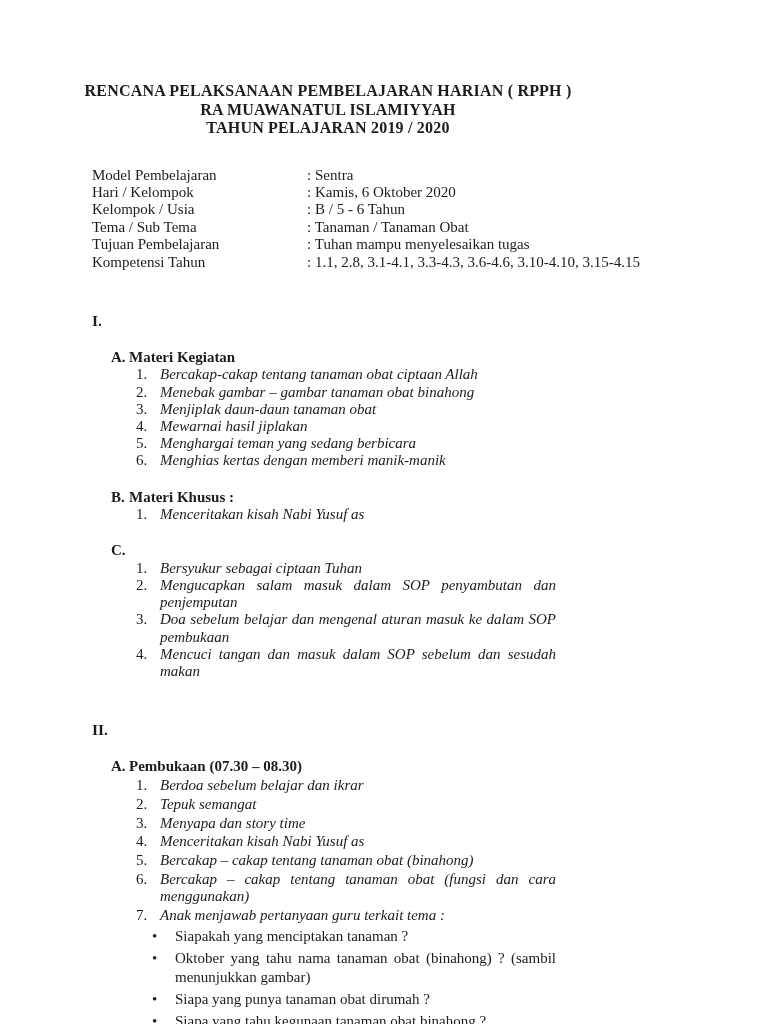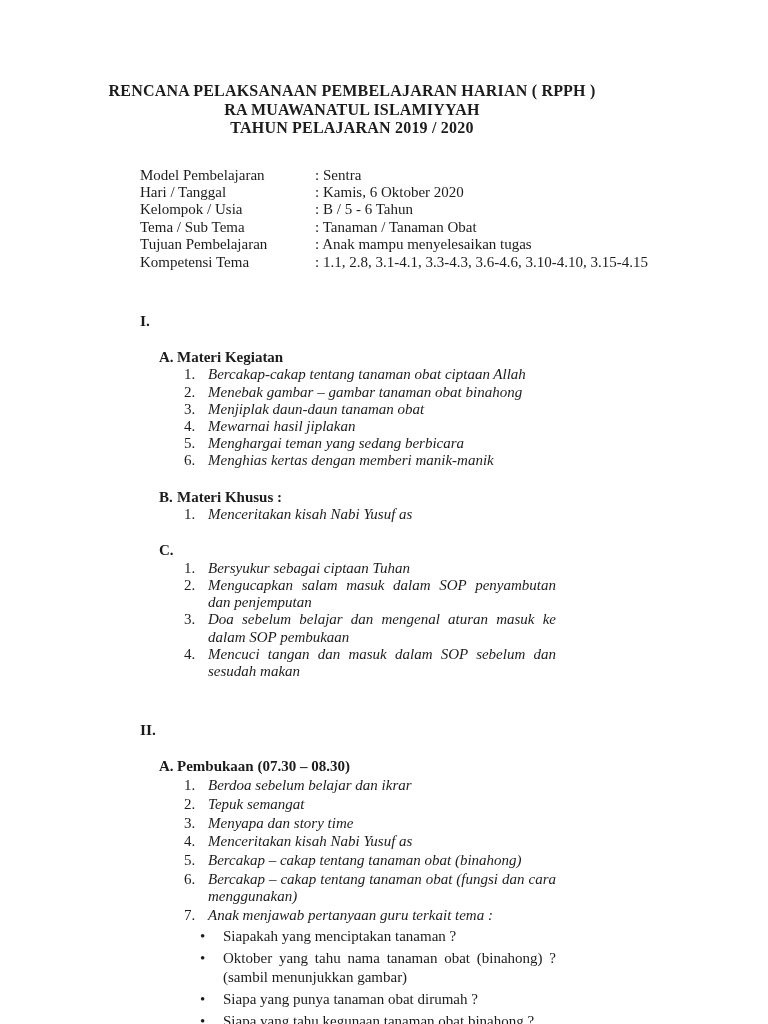--- a/index.html
+++ b/index.html
@@ -6,34 +6,33 @@
   .page {
     position: relative;
     width: 656px;
     height: 1024px;
     background: #ffffff;
     color: #1c1c1c;
     font-family: "Liberation Serif", "DejaVu Serif", serif;
     font-size: 15px;
     overflow: hidden;
     box-sizing: border-box;
-    padding-left: 48px;
   }
   
   .doc-title {
     padding-top: 82px;
     text-align: center;
     font-weight: 700;
     font-size: 16px;
     line-height: 18.5px;
     letter-spacing: 0.2px;
   }
   
   .meta {
-    margin: 29px 8px 0 92px;
+    margin: 29px 16px 0 92px;
     border-collapse: collapse;
   }
   .meta td {
     padding: 0;
     font-size: 15px;
     line-height: 17.4px;
     vertical-align: top;
     white-space: nowrap;
   }
   .m-label { width: 231px; }
@@ -64,37 +63,37 @@
     <div>TAHUN PELAJARAN 2019 / 2020</div>
   </header>
 
   <table class="meta">
     <tbody id="meta-body">
         <tr>
           <td class="m-label">Model Pembelajaran</td>
           <td class="m-value">: Sentra</td>
         </tr>
         <tr>
-          <td class="m-label">Hari / Tanggal</td>
+          <td class="m-label">Hari / Kelompok</td>
           <td class="m-value">: Kamis, 6 Oktober 2020</td>
         </tr>
         <tr>
           <td class="m-label">Kelompok / Usia</td>
           <td class="m-value">: B / 5 - 6  Tahun</td>
         </tr>
         <tr>
           <td class="m-label">Tema / Sub Tema</td>
           <td class="m-value">: Tanaman / Tanaman Obat</td>
         </tr>
         <tr>
           <td class="m-label">Tujuan Pembelajaran</td>
-          <td class="m-value">: Anak mampu menyelesaikan tugas</td>
-        </tr>
-        <tr>
-          <td class="m-label">Kompetensi Tema</td>
+          <td class="m-value">: Tuhan mampu menyelesaikan tugas</td>
+        </tr>
+        <tr>
+          <td class="m-label">Kompetensi Tahun</td>
           <td class="m-value">: 1.1, 2.8, 3.1-4.1, 3.3-4.3, 3.6-4.6, 3.10-4.10, 3.15-4.15</td>
         </tr>
       </tbody>
   </table>
 
   <main id="sections">
       <section class="section">
         <div class="sec-head">
           <span class="sec-num">I.</span>
         </div>

